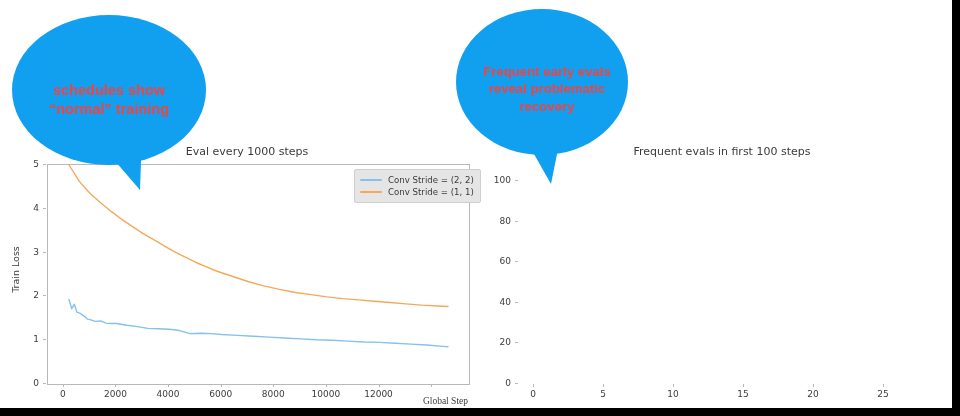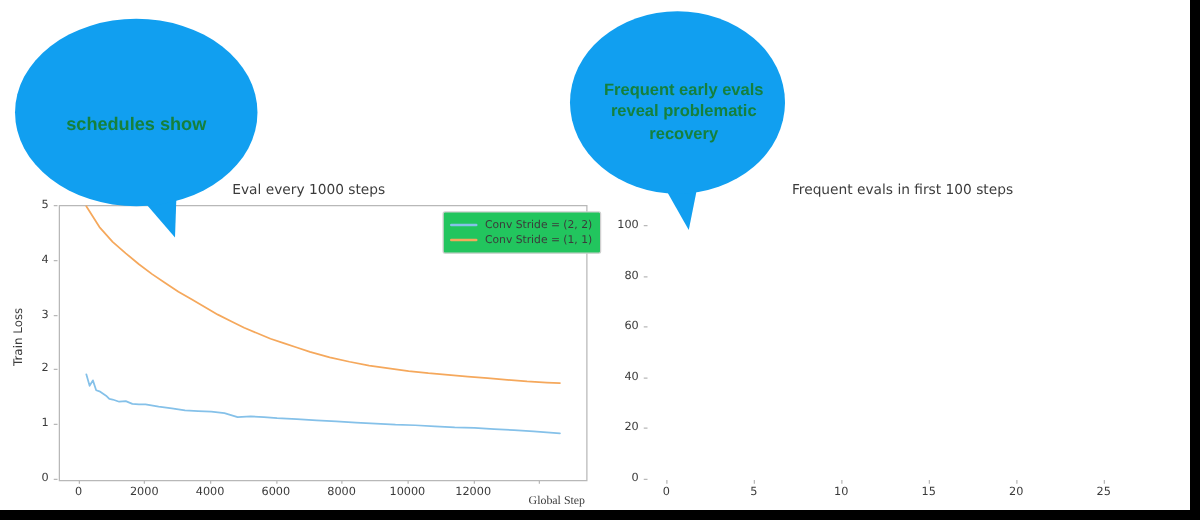--- a/index.html
+++ b/index.html
@@ -44,34 +44,34 @@
   .xtick{
     position:absolute;font-size:9px;color:#3b3b3b;
     font-family:"DejaVu Sans",sans-serif;text-align:center;
     width:46px;line-height:1;
   }
   .tickmark{position:absolute;background:#b8b8b8;}
   .tickmark.v{width:1px;height:3px;}
   .tickmark.h{width:3px;height:1px;}
 
   .legend{
-    position:absolute;background:#22c55e;border:1px solid #cfcfcf;
+    position:absolute;background:#e5e5e5;border:1px solid #cfcfcf;
     border-radius:2px;padding:4px 6px 4px 5px;
     font-size:8.6px;color:#3b3b3b;font-family:"DejaVu Sans",sans-serif;
     line-height:12px;
   }
   #legend-left{left:354px;top:169px;}
   .legend-row{display:flex;align-items:center;gap:6px;white-space:nowrap;}
   .legend-swatch{display:inline-block;width:22px;height:2px;border-radius:1px;}
 
   .bubble{position:absolute;}
   .bubble-body{
     position:absolute;border-radius:50%;
     display:flex;align-items:center;justify-content:center;
-    text-align:center;color:#15803d;font-weight:bold;
+    text-align:center;color:#ef4444;font-weight:bold;
     font-family:"Liberation Sans",sans-serif;
     line-height:1.30;
   }
 
   svg.series{position:absolute;left:0;top:0;overflow:visible;}
 </style>
 </head>
 <body>
 
 <div id="root">
@@ -161,20 +161,21 @@
   </div>
 
   <div class="bubble" id="bubble-left">
     <svg width="230" height="190" style="position:absolute;left:10px;top:12px;">
       <polygon id="tail-left" points="80,120 132,120 130,178" fill="#119ff0"></polygon>
       <ellipse id="body-left" cx="99" cy="78" rx="97" ry="75" fill="#119ff0"></ellipse>
     </svg>
     <div class="bubble-body" id="text-left" style="left:28px;top:40px;width:162px;height:120px;font-size:14.5px;">
         <div>
           <div>schedules show</div>
+          <div>“normal” training</div>
         </div>
       </div>
   </div>
 
   <div class="bubble" id="bubble-right">
     <svg width="220" height="190" style="position:absolute;left:455px;top:6px;">
       <polygon id="tail-right" points="62,118 108,118 96,178" fill="#119ff0"></polygon>
       <ellipse id="body-right" cx="87" cy="76" rx="86" ry="73" fill="#119ff0"></ellipse>
     </svg>
     <div class="bubble-body" id="text-right" style="left:468px;top:34px;width:158px;height:110px;font-size:13.2px;">

